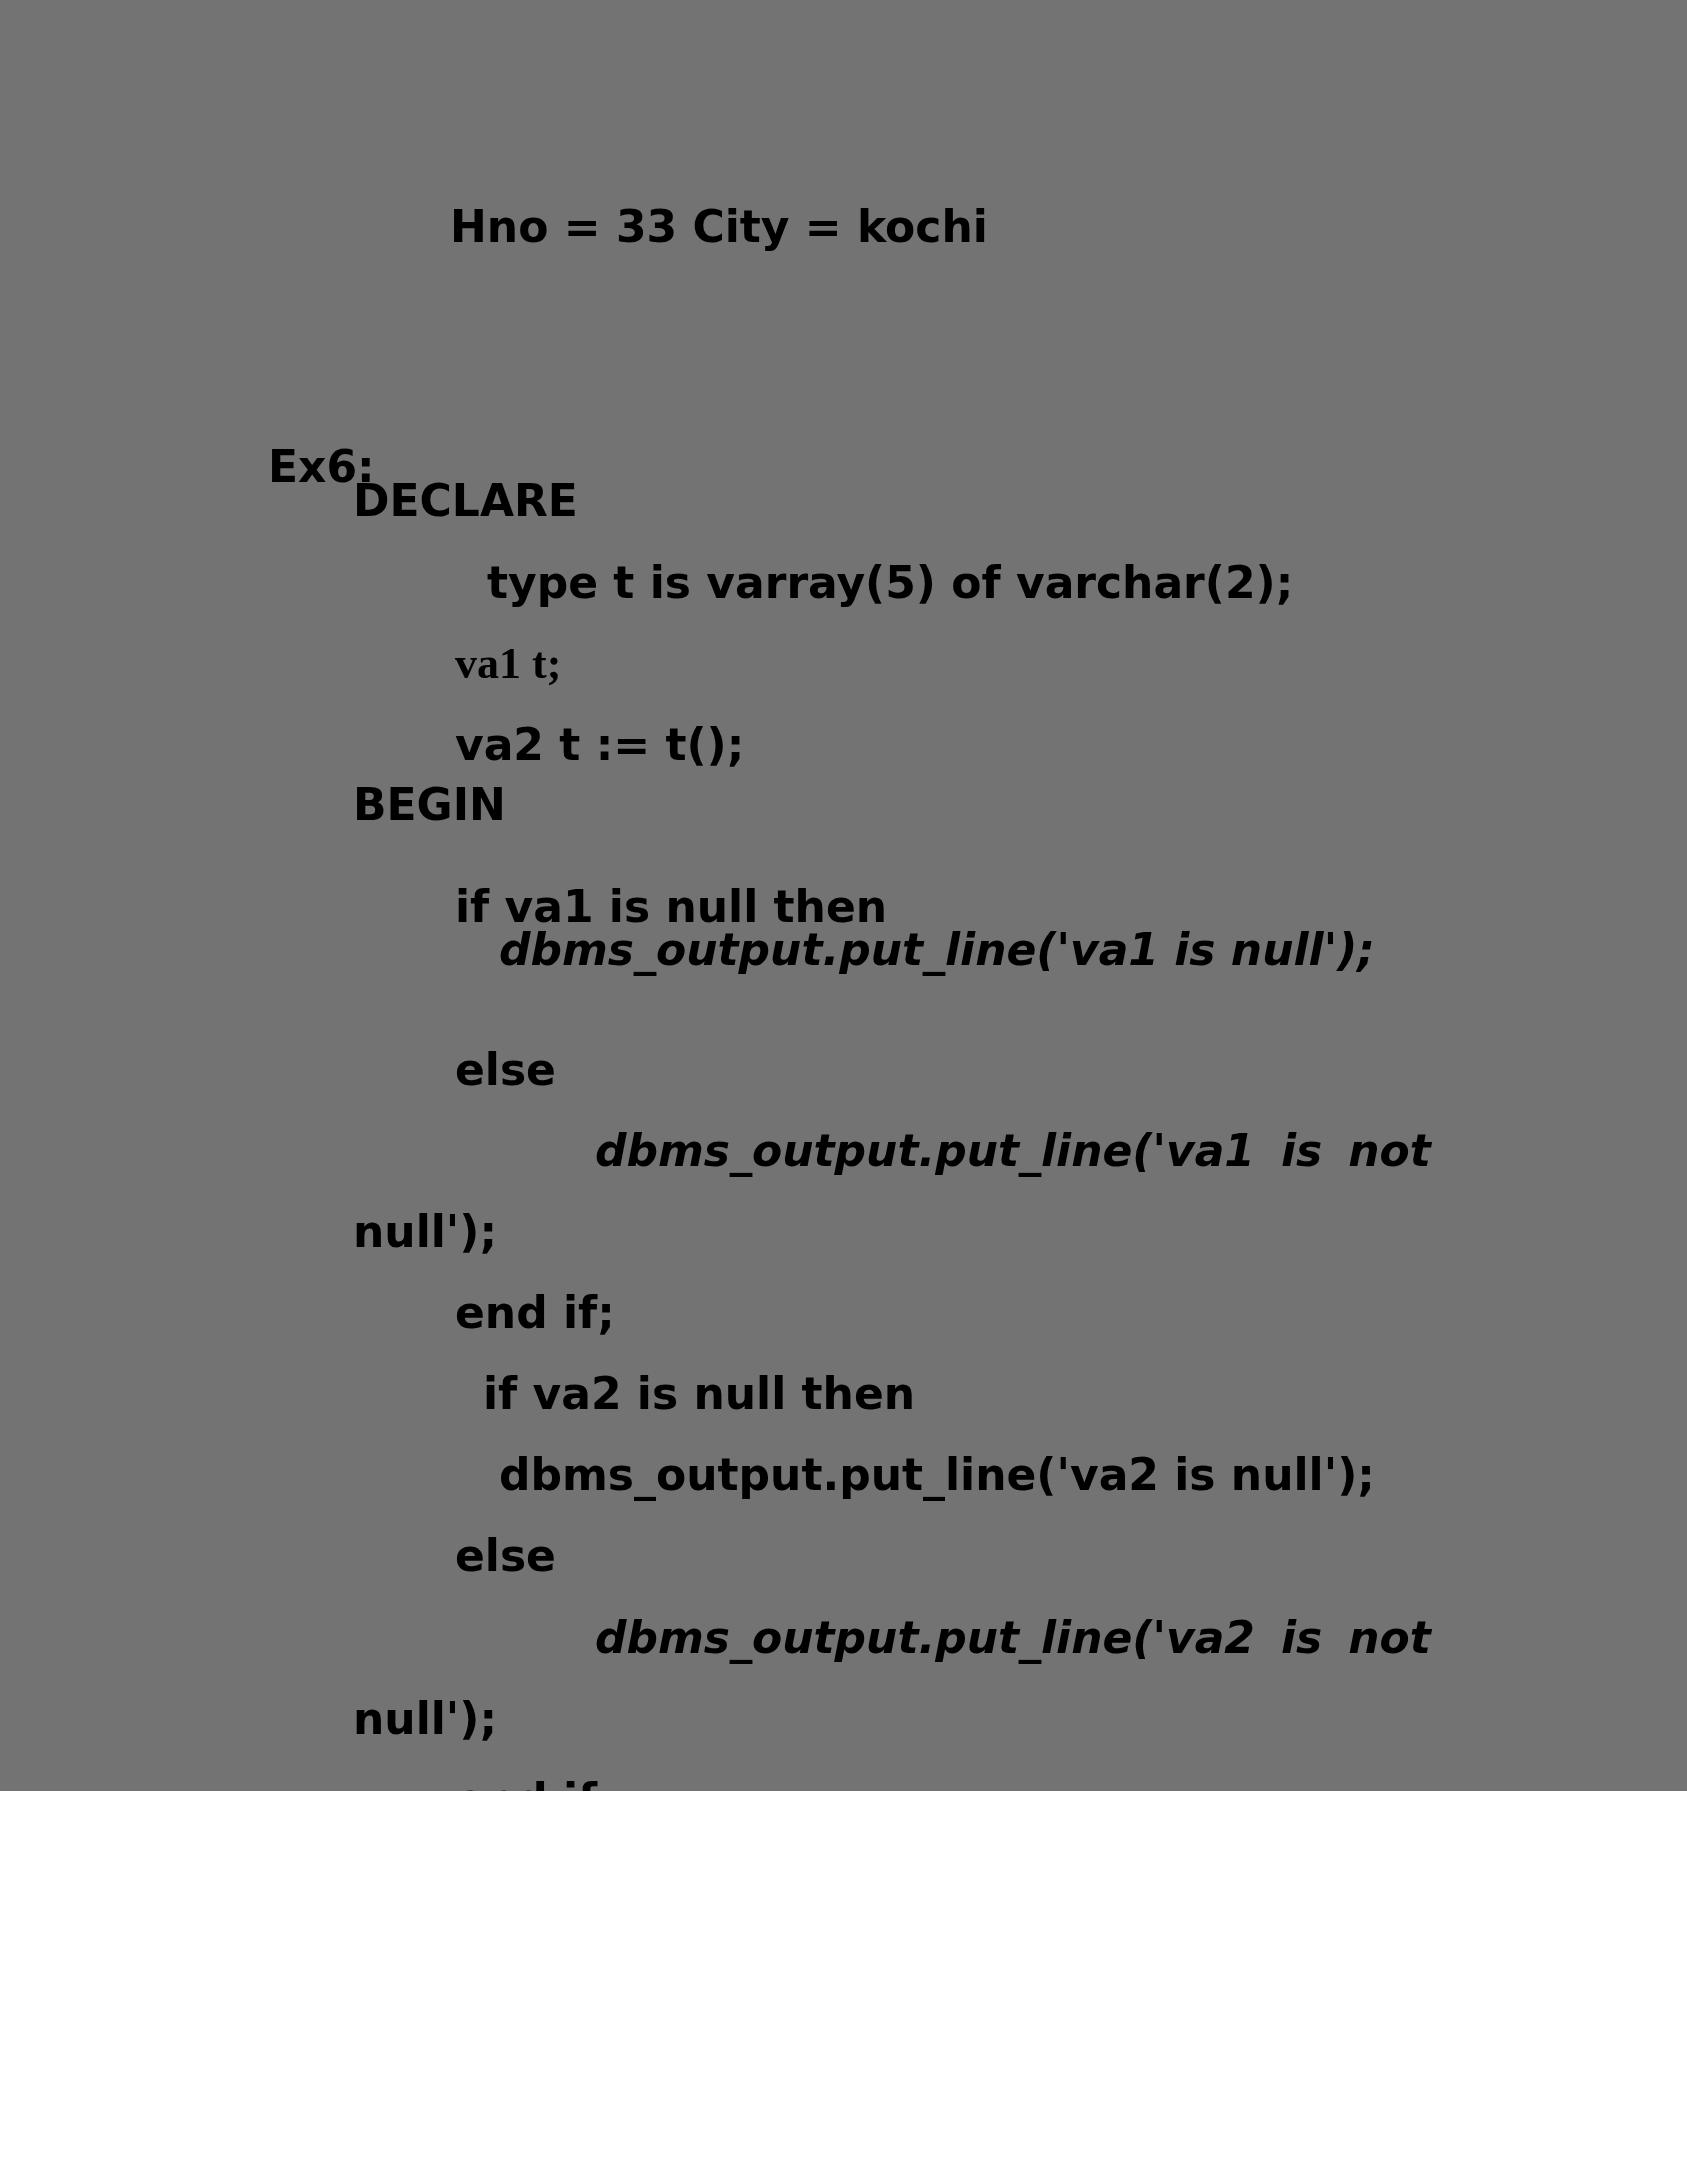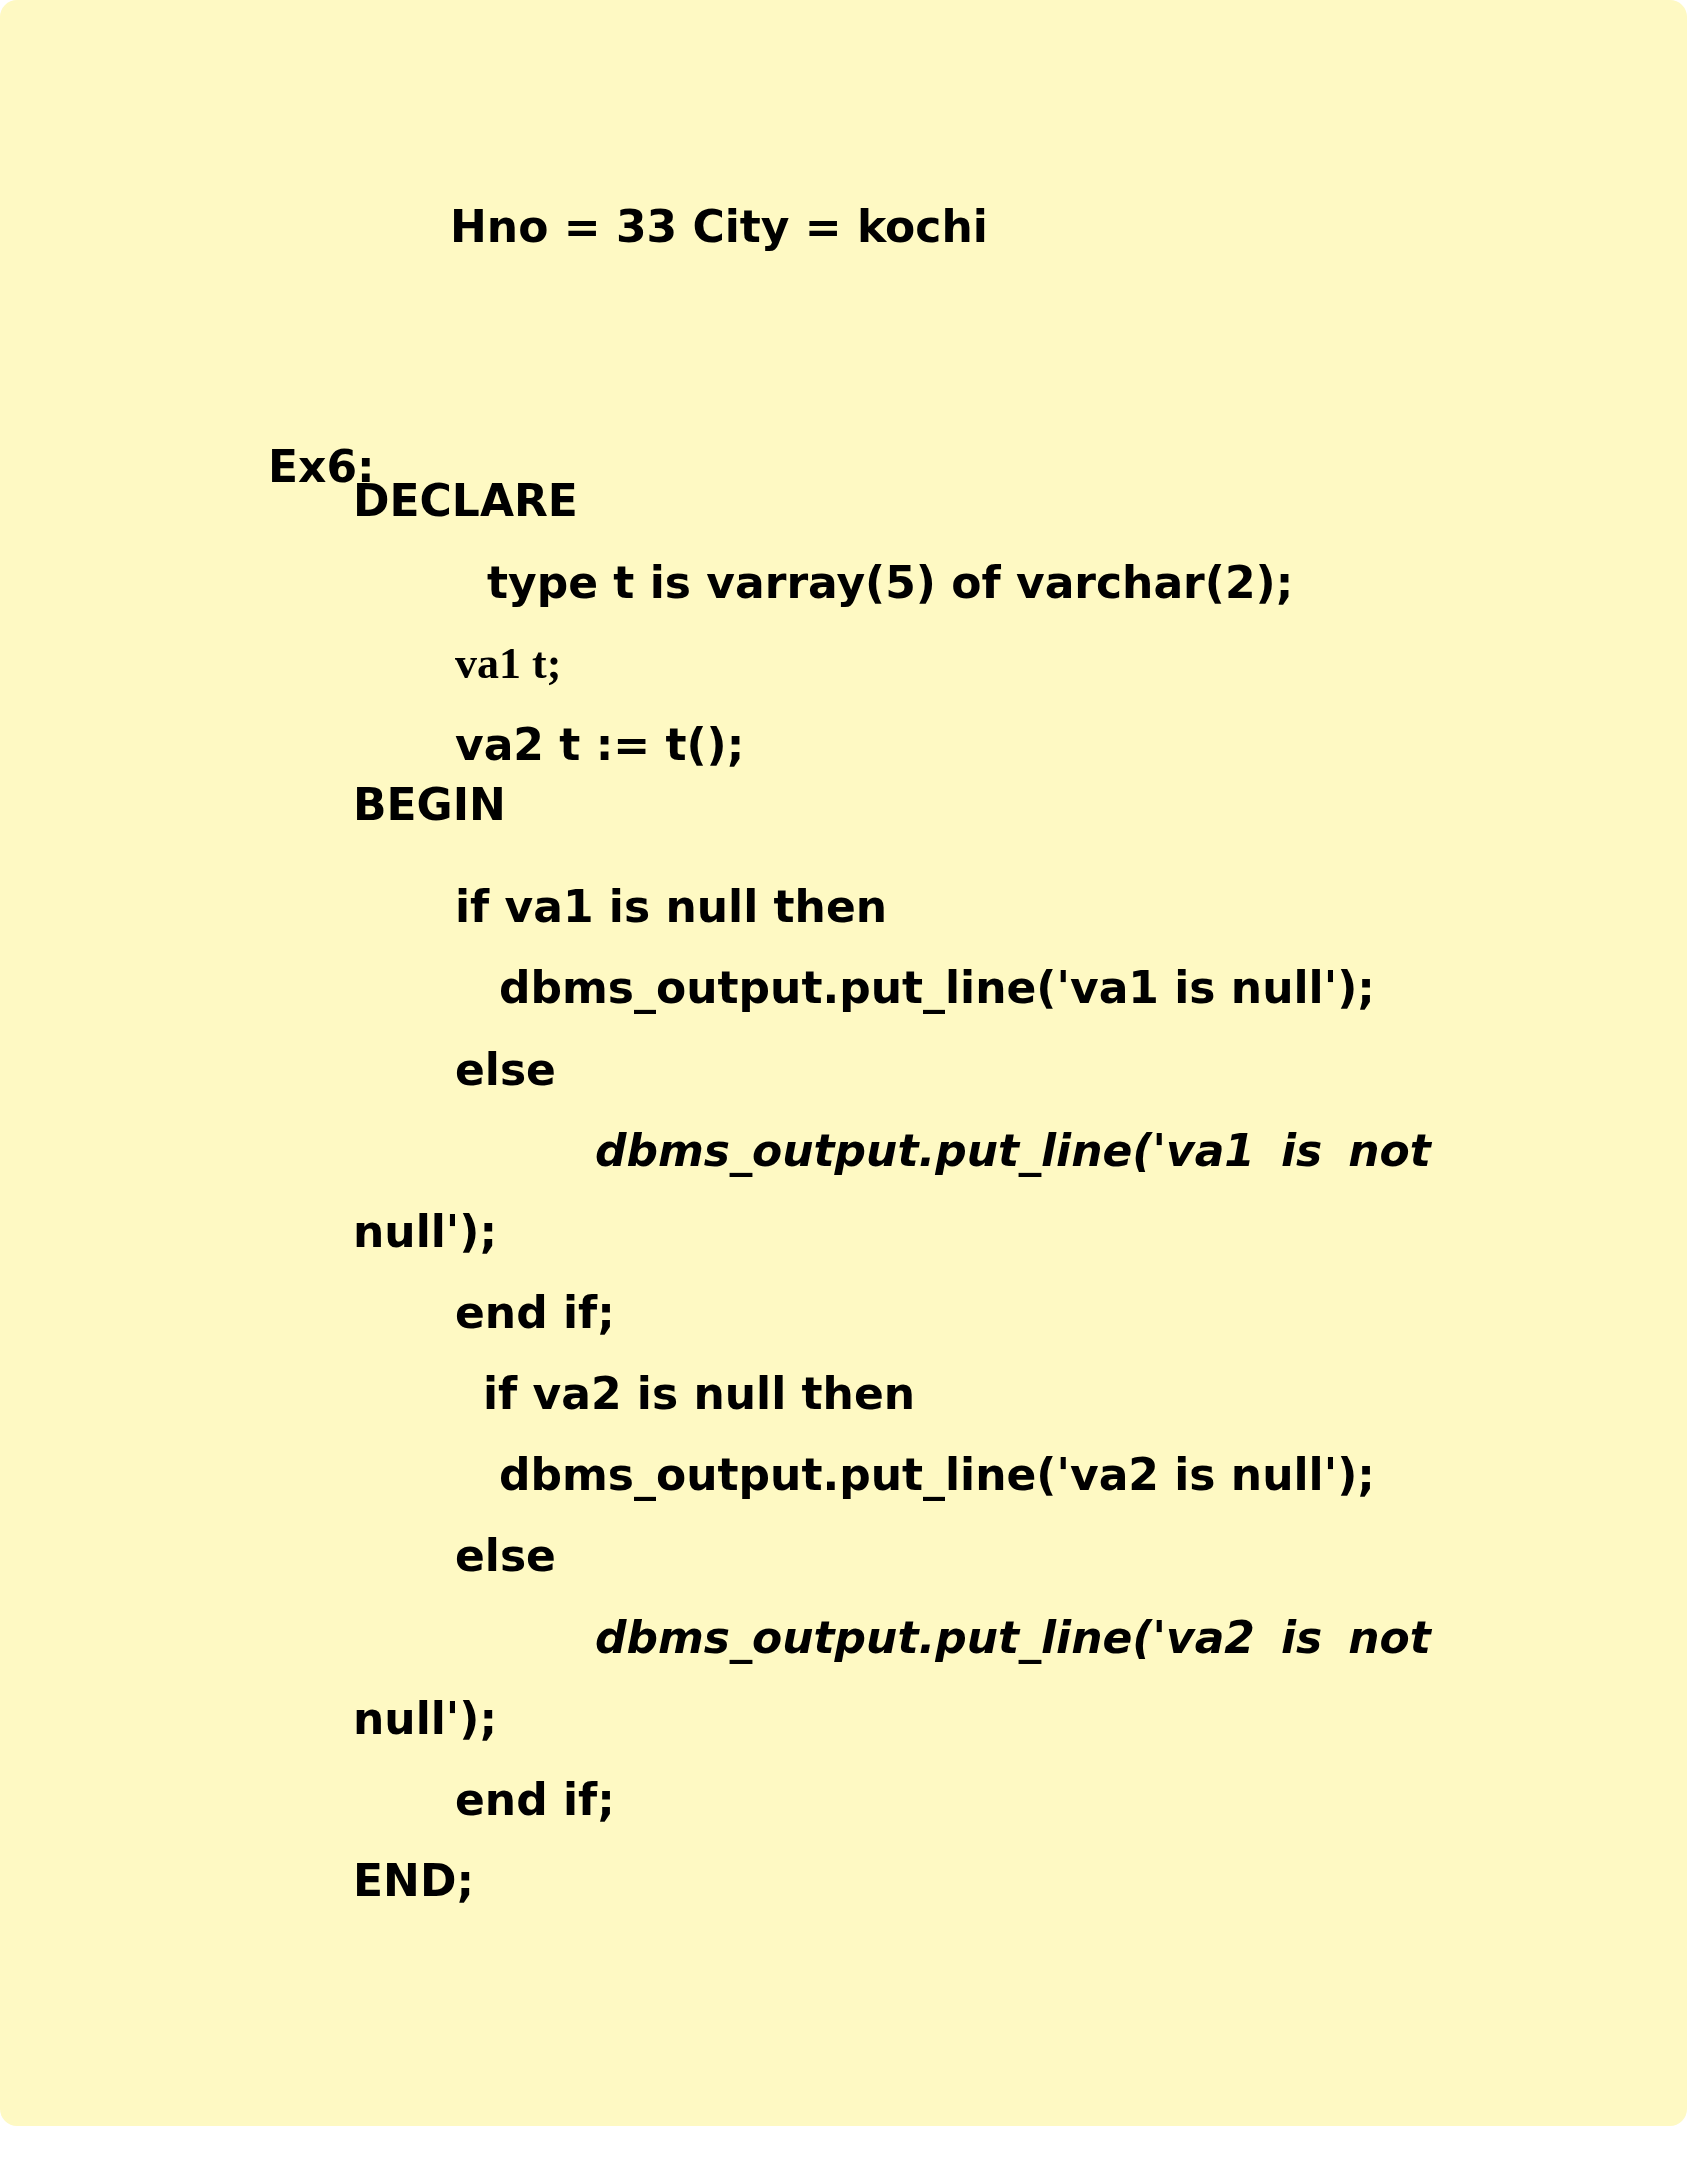--- a/index.html
+++ b/index.html
@@ -3,27 +3,26 @@
 <meta charset="utf-8">
 <style>
   html, body {
     margin: 0;
     padding: 0;
     background: #ffffff;
   }
   .page {
     position: relative;
     width: 1687px;
-    height: 2126px;
-    background: #fef9c3;
+    height: 1791px;
+    background: #737373;
     color: #000000;
     font-family: "DejaVu Sans", sans-serif;
     font-weight: 700;
     overflow: hidden;
-    border-radius: 17px;
   }
   .line {
     position: absolute;
     font-size: 44px;
     line-height: 44px;
     white-space: pre;
     color: #000000;
   }
   
   .pos-header  { left: 450px; top: 205px; }
@@ -43,21 +42,21 @@
 <div class="page">
   <div class="line pos-header">Hno = 33 City = kochi</div>
   <div class="line pos-section">Ex6:</div>
   <div id="code-block">
       <div class="line ind-tab1" style="top: 479px;">DECLARE</div>
       <div class="line ind-tab2" style="top: 561px; margin-left: 32px;">type t is varray(5) of varchar(2);</div>
       <div class="line ind-tab2" style="top: 642px; font-family: Liberation Serif, serif;">va1 t;</div>
       <div class="line ind-tab2" style="top: 723px;">va2 t := t();</div>
       <div class="line ind-tab1" style="top: 783px;">BEGIN</div>
       <div class="line ind-tab2" style="top: 885px;">if va1 is null then</div>
-      <div class="line ind-tab3" style="top: 966px;">dbms_output.put_line('va1 is null');</div>
+      <div class="line ind-tab3" style="top: 928px; font-style: italic;">dbms_output.put_line('va1 is null');</div>
       <div class="line ind-tab2" style="top: 1048px;">else</div>
       <div class="line ind-wrap justified" style="top: 1129px;">dbms_output.put_line('va1 is not</div>
       <div class="line ind-cont" style="top: 1210px;">null');</div>
       <div class="line ind-tab2" style="top: 1291px;">end if;</div>
       <div class="line ind-tab2" style="top: 1372px; margin-left: 28px;">if va2 is null then</div>
       <div class="line ind-tab3" style="top: 1453px;">dbms_output.put_line('va2 is null');</div>
       <div class="line ind-tab2" style="top: 1534px;">else</div>
       <div class="line ind-wrap justified" style="top: 1616px;">dbms_output.put_line('va2 is not</div>
       <div class="line ind-cont" style="top: 1697px;">null');</div>
       <div class="line ind-tab2" style="top: 1778px;">end if;</div>

